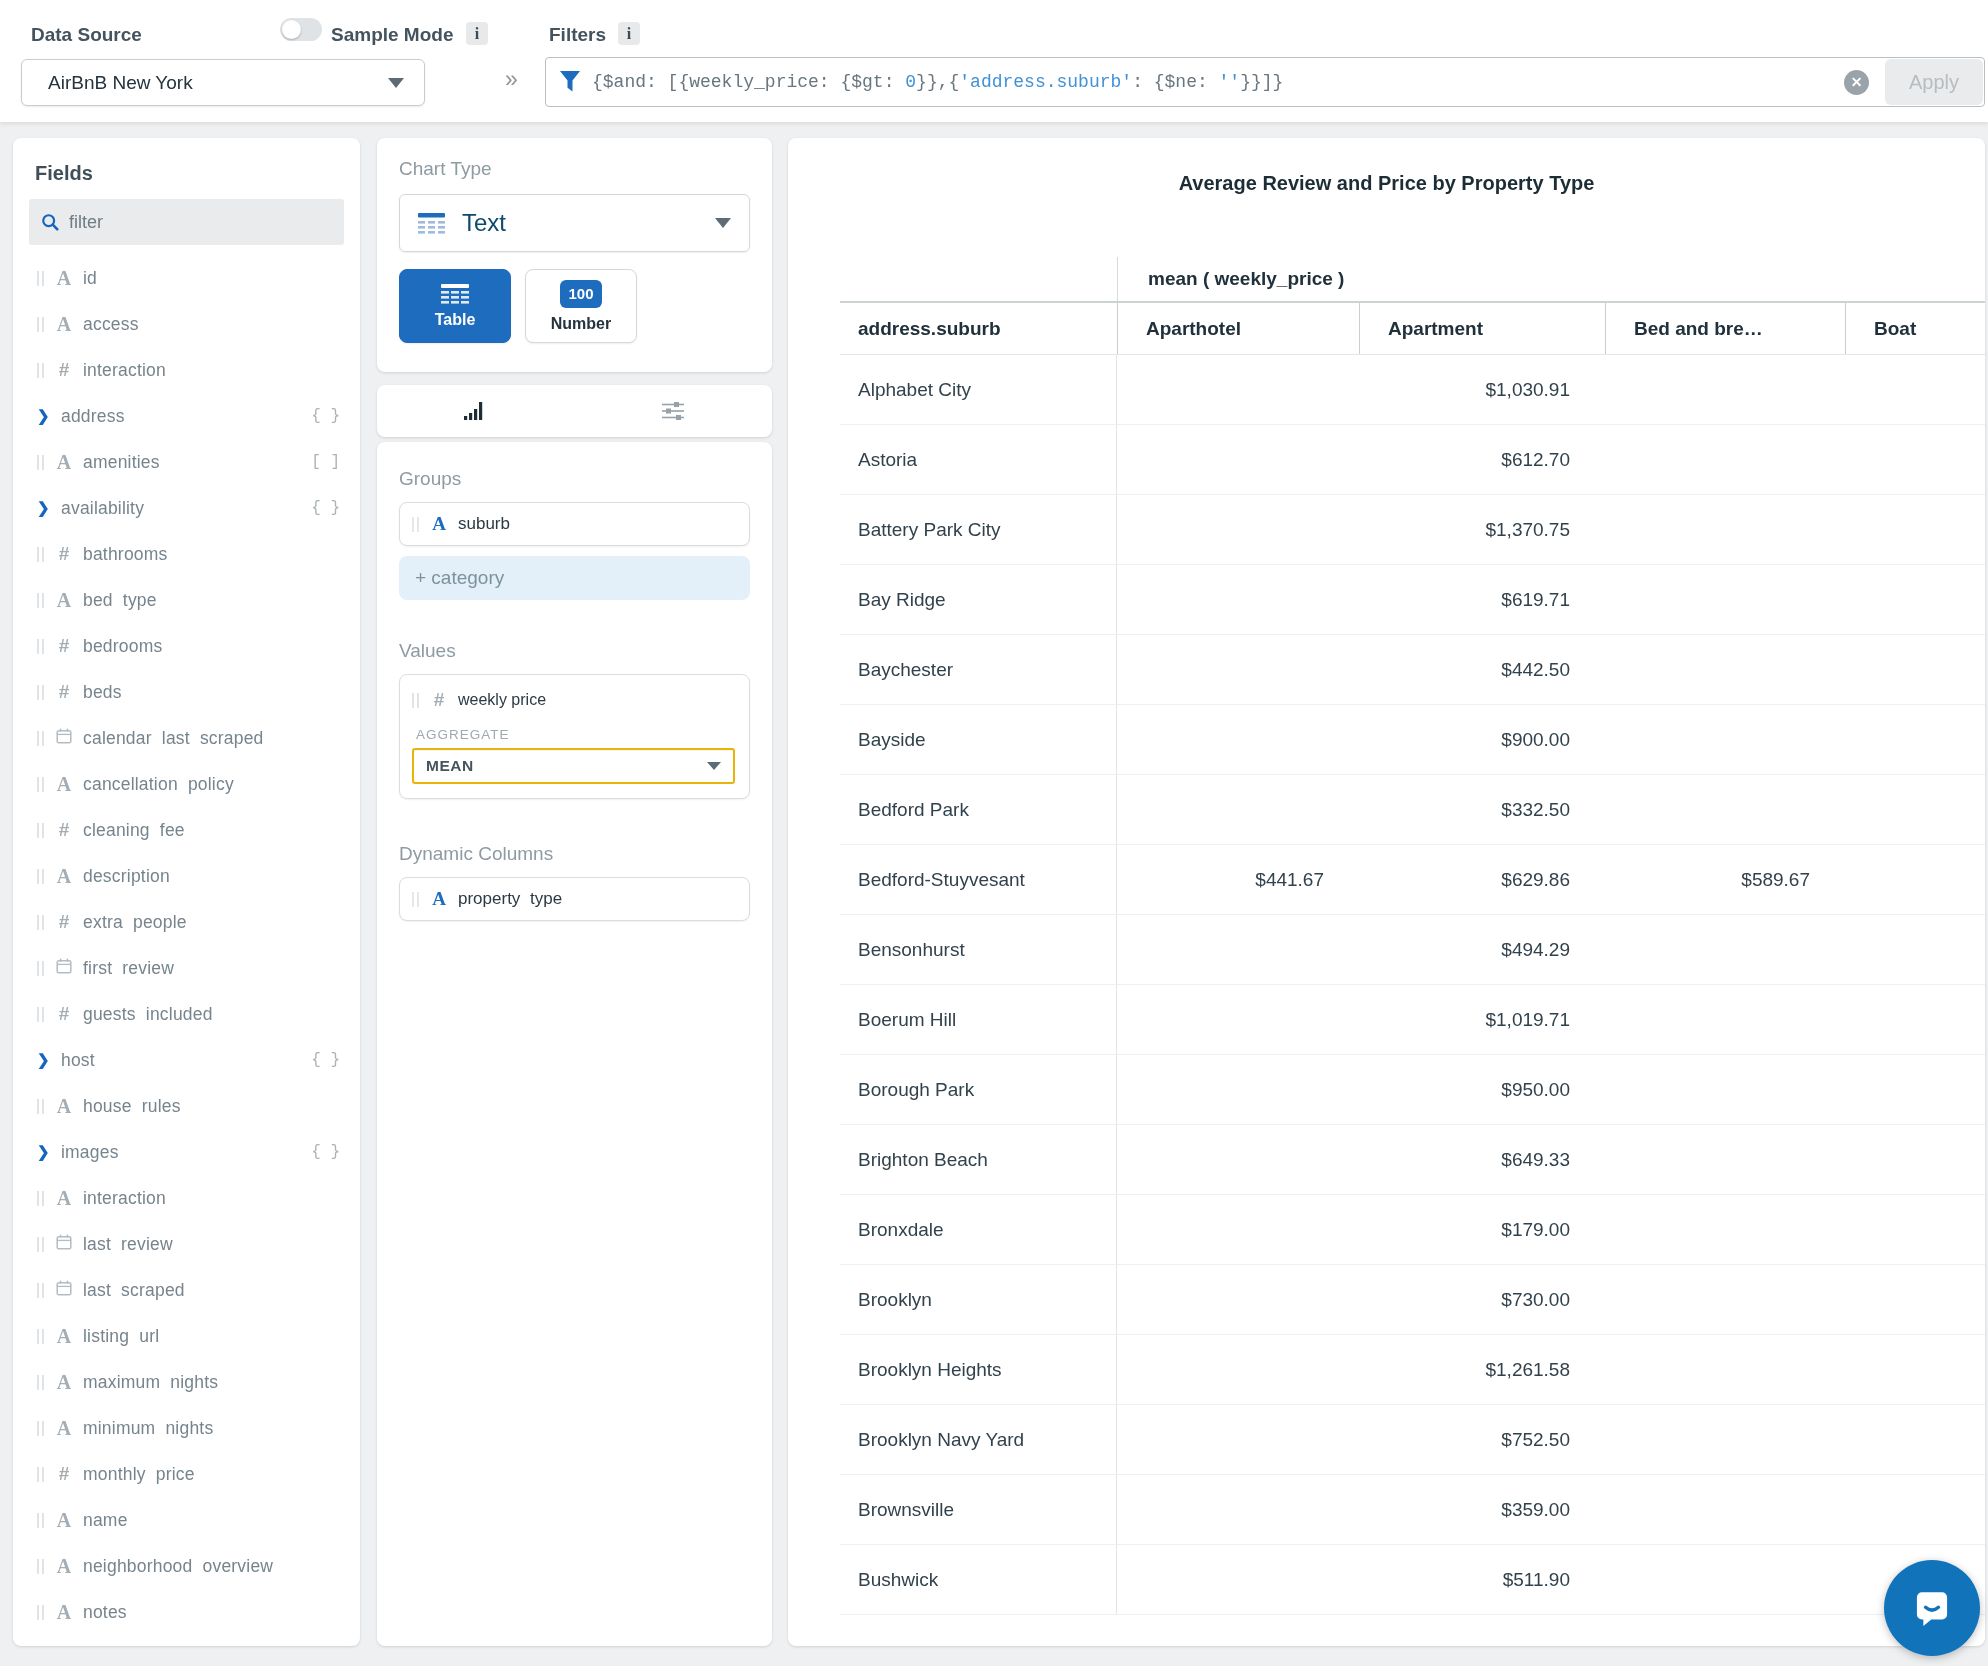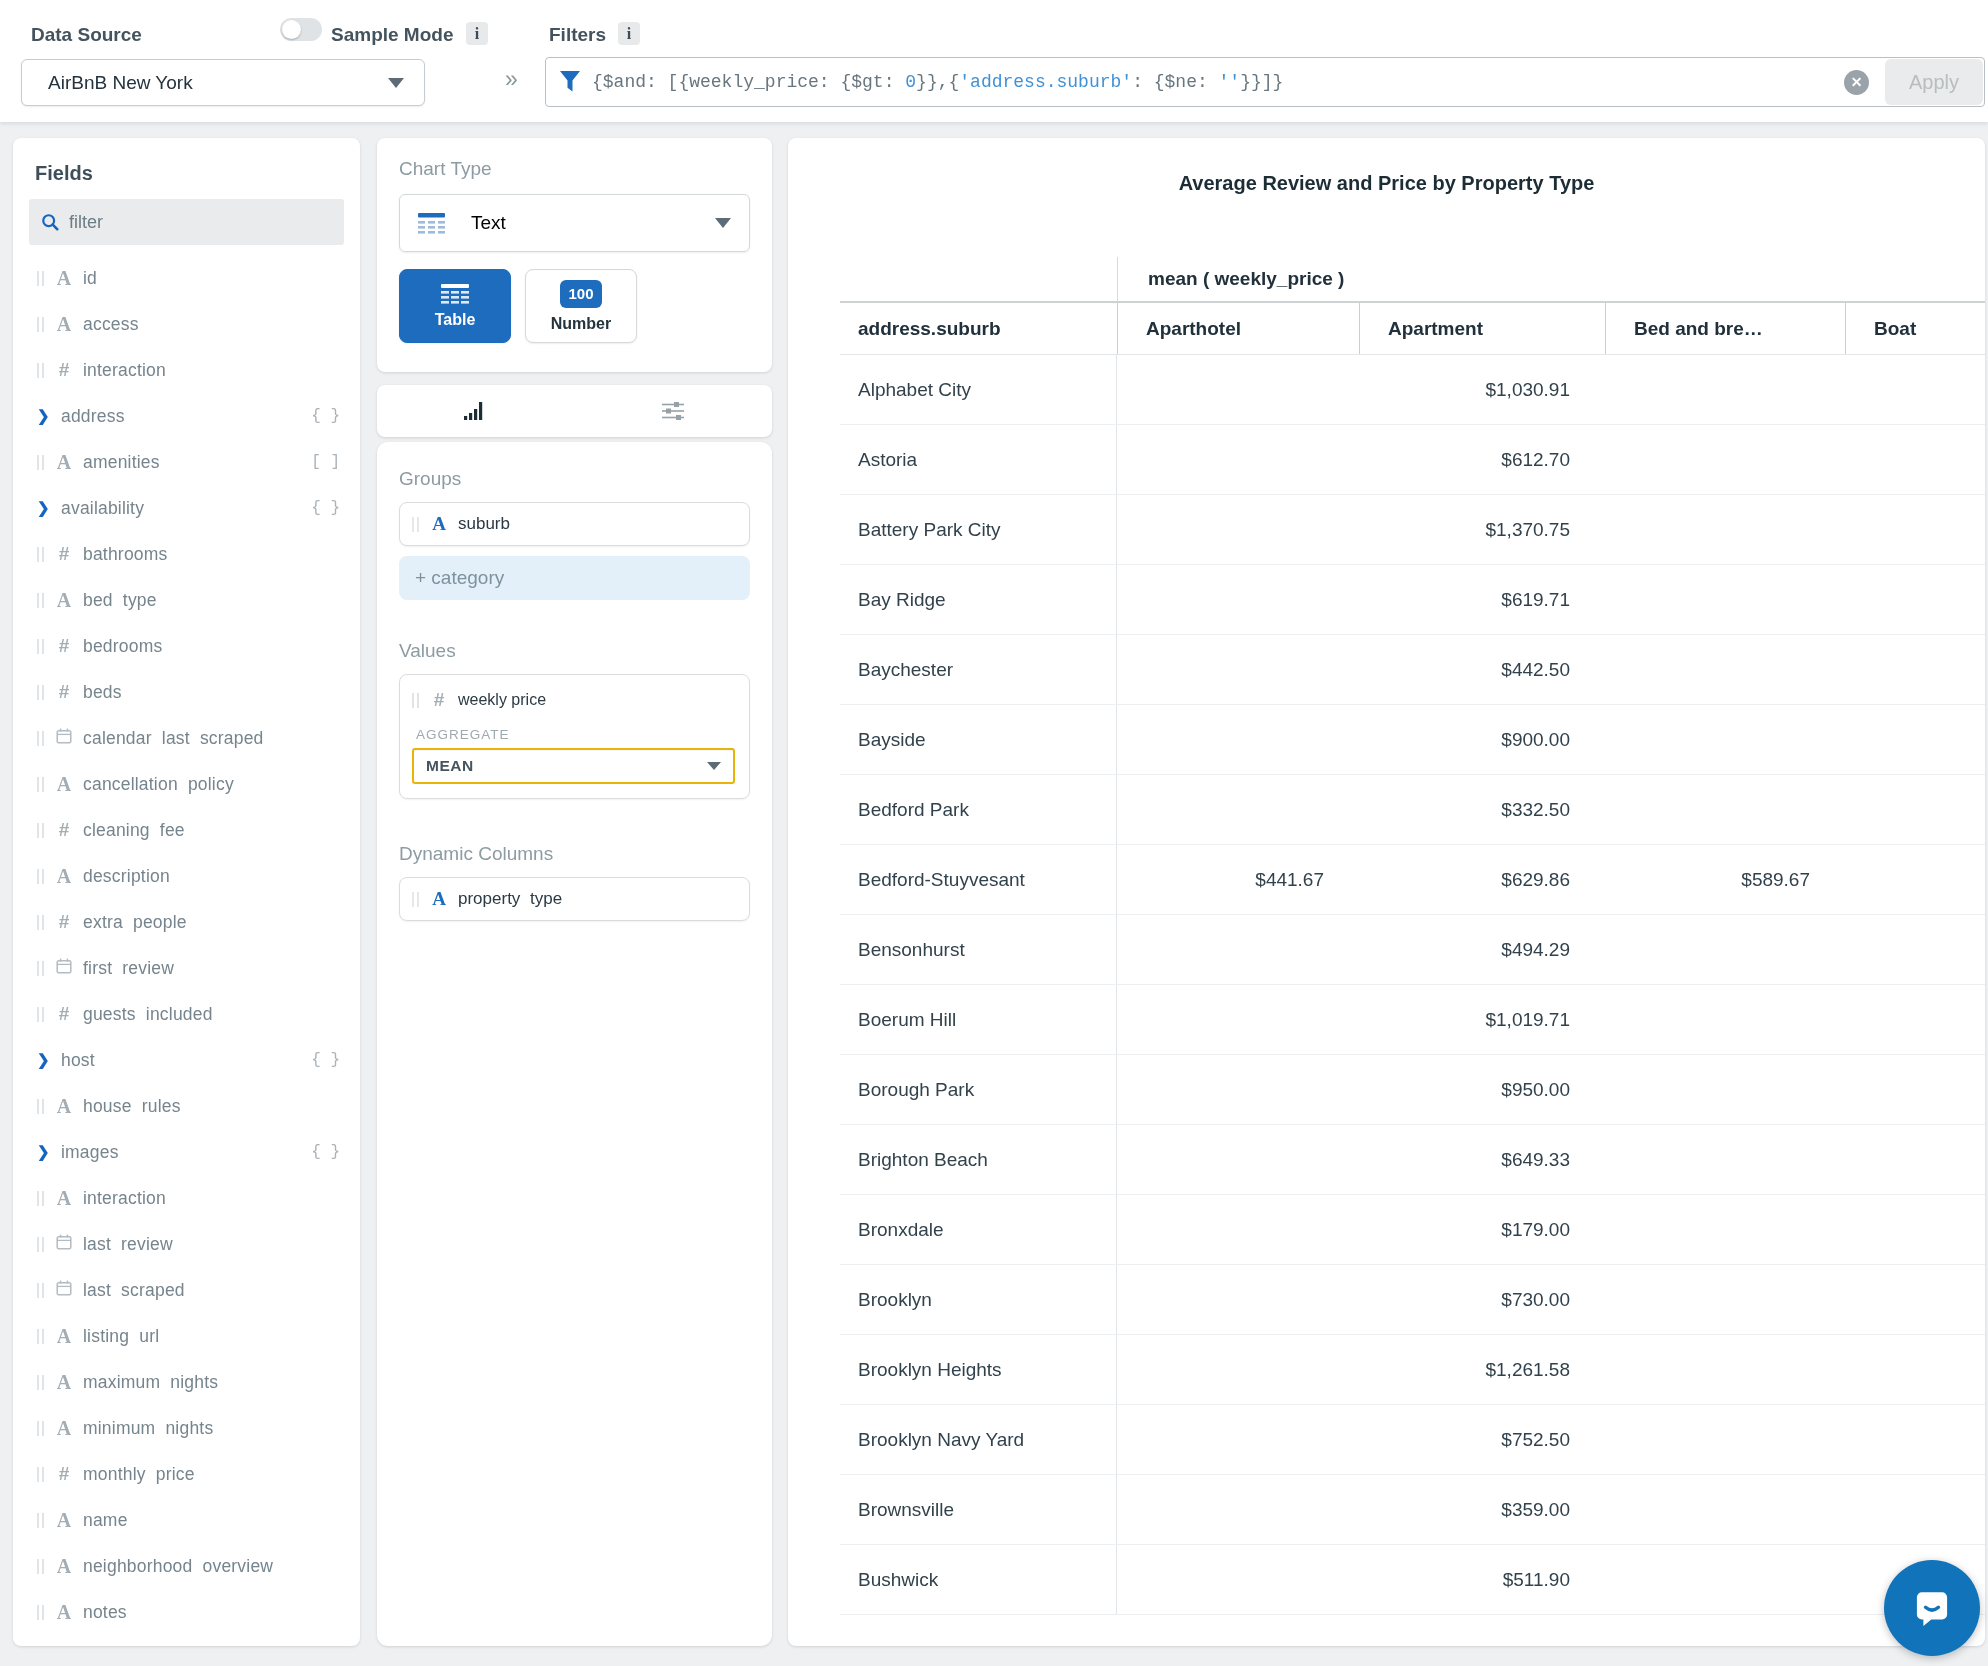--- a/index.html
+++ b/index.html
@@ -92,37 +92,37 @@
   .fname { font-size:17.5px; color:#76848d; word-spacing:5px; letter-spacing:.2px; flex:1; }
   .fbadge { font-family:"Liberation Mono", monospace; font-size:16px; color:#aab3b9; flex:0 0 auto; }
   
   .ct-card { left:377px; top:138px; width:395px; height:234px; padding:20px 22px; }
   .sec-label { font-size:19px; color:#8d9ba3; }
   .ct-select {
     margin-top:14px; height:58px; border:1px solid #d3d8da; border-radius:6px;
     box-shadow:0 1px 2px rgba(0,0,0,.07);
     display:flex; align-items:center; padding:0 18px; cursor:pointer;
   }
-  .ct-select .val { font-size:19px; color:#000000; flex:1; margin-left:23px; }
+  .ct-select .val { font-size:24px; color:#0c4a6e; flex:1; margin-left:14px; }
   .ct-btns { margin-top:17px; display:flex; gap:14px; }
   .ct-btn {
     width:112px; height:74px; border-radius:8px; border:1px solid #d5d9db;
     background:#fff; display:flex; flex-direction:column; align-items:center; justify-content:center;
     gap:7px; cursor:pointer; box-shadow:0 1px 2px rgba(0,0,0,.07);
   }
   .ct-btn.active { background:#1e6cbe; border-color:#1e6cbe; }
   .ct-btn .blabel { font-size:16px; font-weight:bold; color:#24333d; }
   .ct-btn.active .blabel { color:#fff; }
   .badge100 {
     background:#1e6cbe; color:#fff; font-size:15px; font-weight:bold;
     width:42px; height:28px; border-radius:6px; text-align:center; line-height:28px;
   }
   .tabs-card { left:377px; top:385px; width:395px; height:52px; display:flex; }
   .tab { flex:1; display:flex; align-items:center; justify-content:center; cursor:pointer; }
-  .enc-card { left:377px; top:442px; width:395px; bottom:20px; padding:26px 22px;border-radius:11px; }
+  .enc-card { left:377px; top:442px; width:395px; bottom:20px; padding:26px 22px; }
   .chip {
     margin-top:12px; height:44px; background:#fff; border:1px solid #dadde0; border-radius:8px;
     display:flex; align-items:center; padding:0 12px; box-shadow:0 1px 2px rgba(0,0,0,.06); cursor:grab;
   }
   .chip .handle { border-color:#e4e8ea; }
   .chip .ticon.ta, .chip .ticon.th { color:#1e6cbe; font-size:19px; }
   .chip .cname { font-size:17px; color:#2b3a44; word-spacing:5px; }
   .add-chip {
     margin-top:10px; height:44px; background:#e4f0f9; border-radius:8px;
     display:flex; align-items:center; padding:0 16px;

